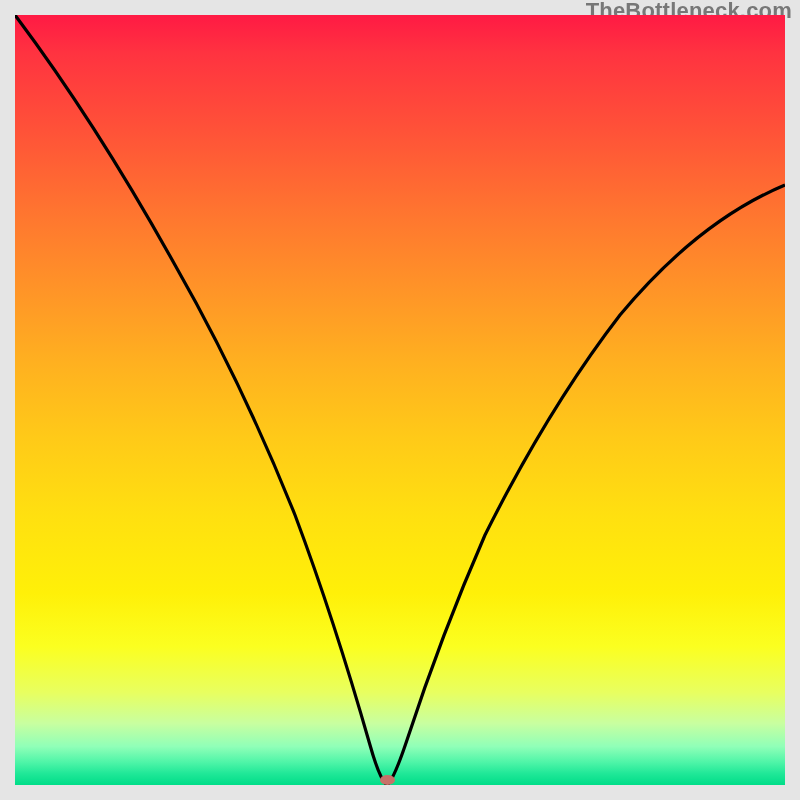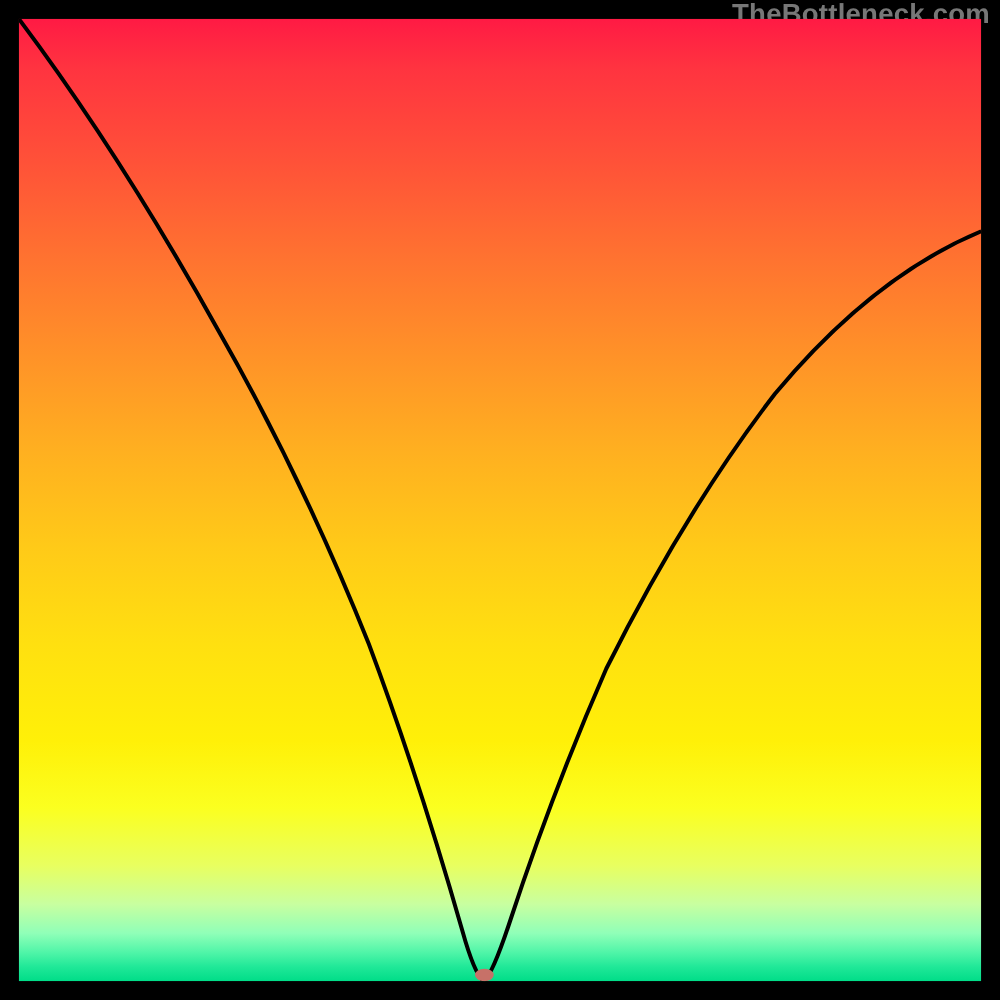--- a/index.html
+++ b/index.html
@@ -4,21 +4,21 @@
 <style>
   body {
     margin: 0;
     padding: 0;
     background: #fff;
   }
   .chart-container {
     position: relative;
     width: 800px;
     height: 800px;
-    background: #000000;
+    background: #e5e5e5;
   }
   .plot-area {
     position: absolute;
     left: 15px;
     top: 15px;
     width: 770px;
     height: 770px;
     overflow: hidden;
   }
   .gradient-bg {

